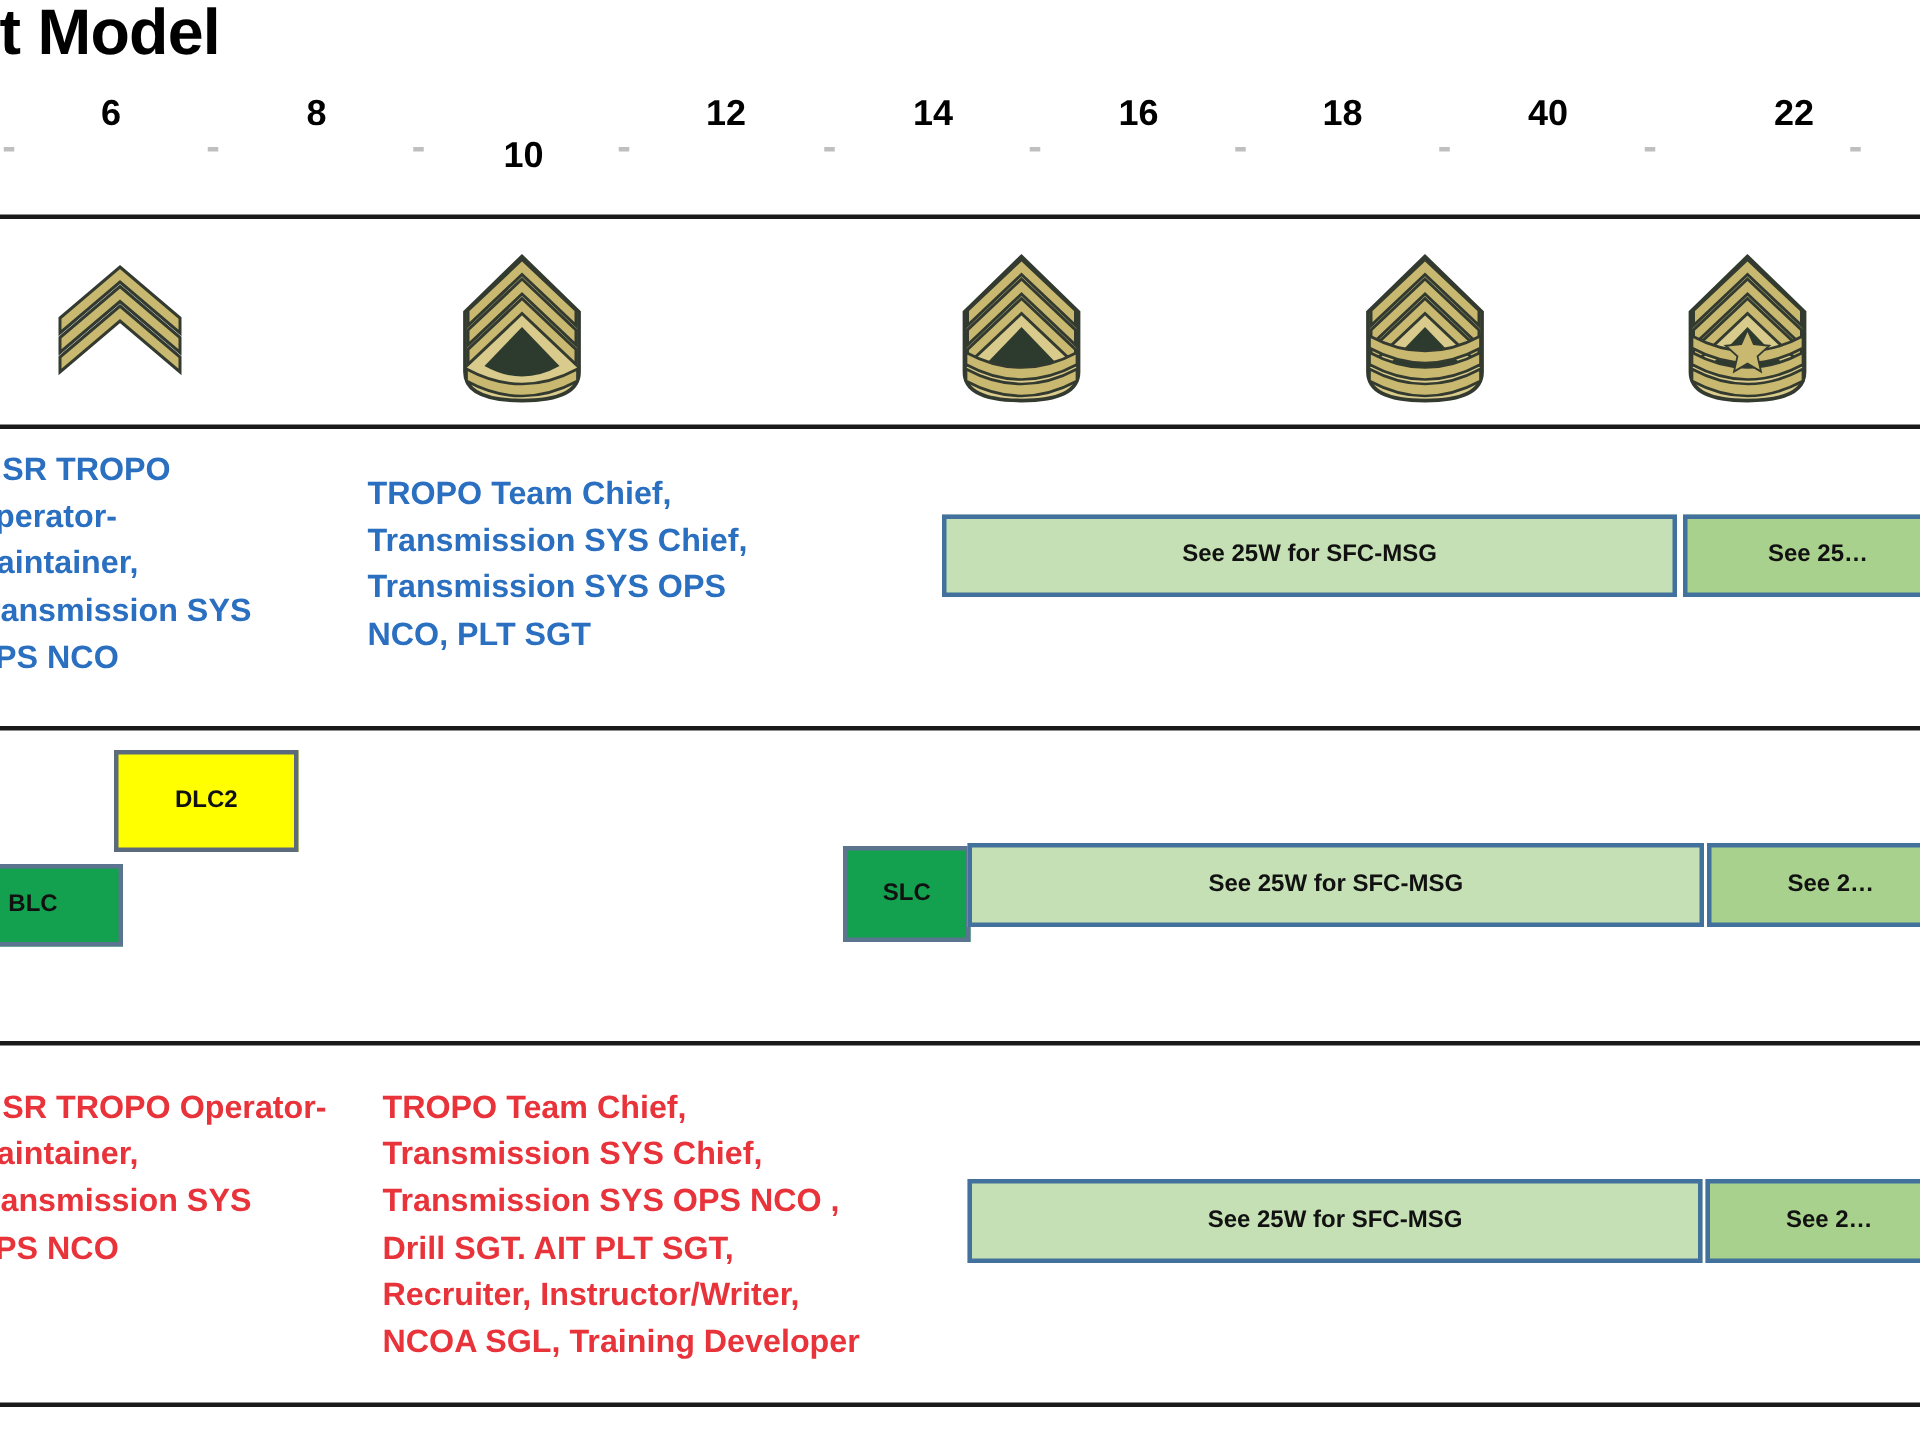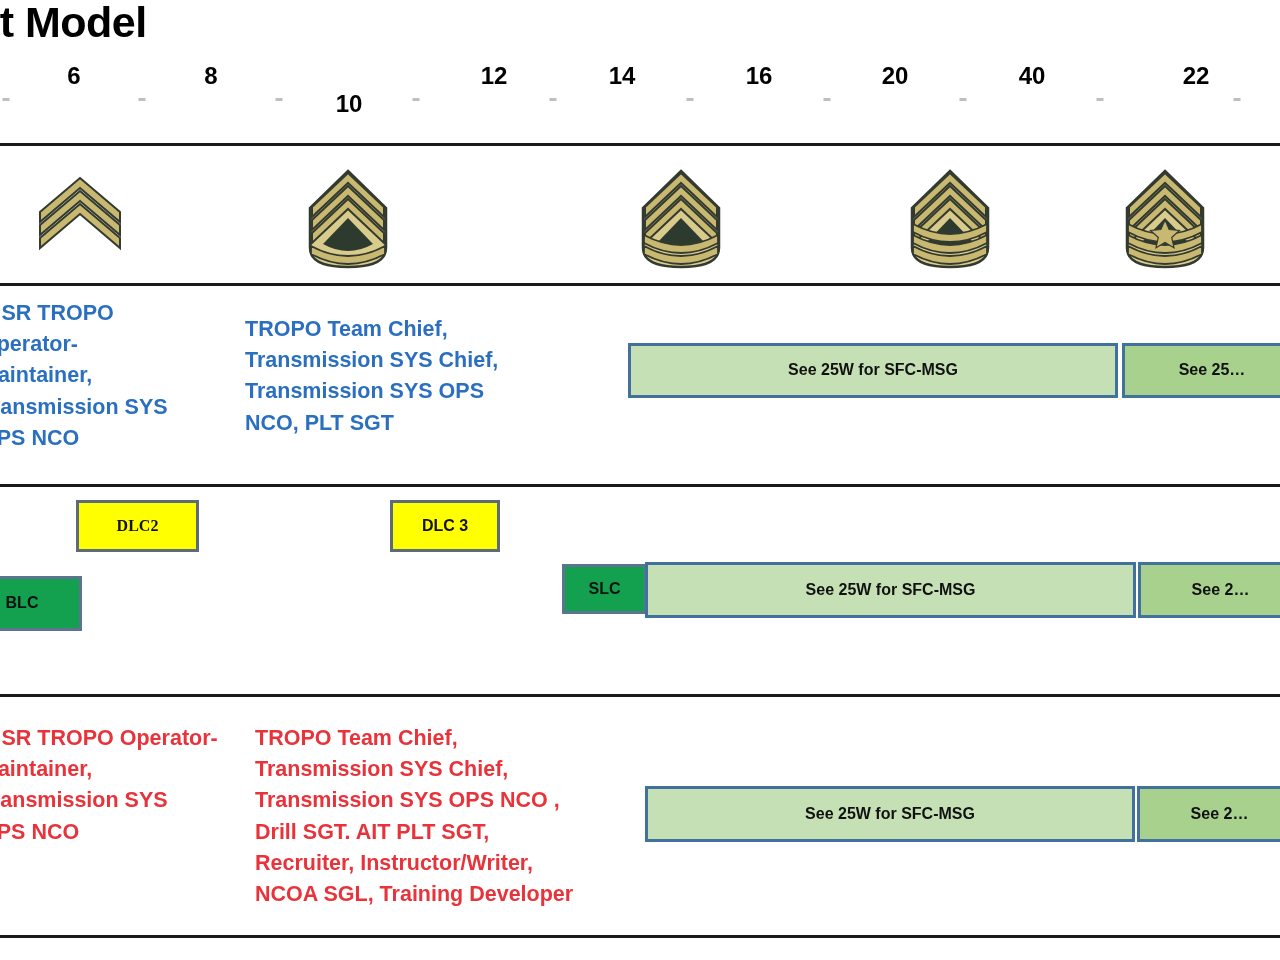--- a/index.html
+++ b/index.html
@@ -91,24 +91,24 @@
 <body>
 
 <div class="stage">
 
   <div class="title">…ent Model</div>
 
   <div class="axis">
       <div class="axis-label" style="left: 74px;">6</div>
       <div class="axis-label" style="left: 211px;">8</div>
       <div class="axis-label" style="left: 349px; margin-top: 28px;">10</div>
-      <div class="axis-label" style="left: 494px;">12</div>
+      <div class="axis-label" style="left: 484px;">12</div>
       <div class="axis-label" style="left: 622px;">14</div>
       <div class="axis-label" style="left: 759px; text-align: center;">16</div>
-      <div class="axis-label" style="left: 895px;">20</div>
+      <div class="axis-label" style="left: 895px;">18</div>
       <div class="axis-label" style="left: 1032px;">40</div>
       <div class="axis-label" style="left: 1196px;">22</div>
       <div class="axis-tick" style="left: 6px;"></div>
       <div class="axis-tick" style="left: 142px;"></div>
       <div class="axis-tick" style="left: 279px;"></div>
       <div class="axis-tick" style="left: 416px;"></div>
       <div class="axis-tick" style="left: 553px;"></div>
       <div class="axis-tick" style="left: 690px;"></div>
       <div class="axis-tick" style="left: 827px;"></div>
       <div class="axis-tick" style="left: 963px;"></div>
@@ -178,30 +178,27 @@
     <div class="textblock blue" style="left: 245px; top: 314px; width: 275px;">TROPO Team Chief,
 Transmission SYS Chief,
 Transmission SYS OPS
 NCO, PLT SGT</div>
     <div class="box lightgreen" style="left: 628px; top: 343px; width: 490px; height: 55px;">
       <span class="lbl">See 25W for SFC-MSG</span>
     </div>
     <div class="box medgreen" style="left: 1122px; top: 343px; width: 180px; height: 55px;">
       <span class="lbl">See 25…</span>
     </div>
-    <div class="box yellow" style="left: 76px; top: 500px; width: 123px; height: 52px; font-family: Liberation Serif, serif;">
+    <div class="box yellow" style="left: 76px; top: 500px; width: 123px; height: 68px;">
       <span class="lbl">DLC2</span>
-    </div>
-    <div class="box yellow" style="left: 390px; top: 500px; width: 110px; height: 52px;">
-      <span class="lbl">DLC 3</span>
     </div>
     <div class="box green" style="left: -38px; top: 576px; width: 120px; height: 55px;">
       <span class="lbl">BLC</span>
     </div>
-    <div class="box green" style="left: 562px; top: 564px; width: 85px; height: 50px;">
+    <div class="box green" style="left: 562px; top: 564px; width: 85px; height: 64px;">
       <span class="lbl">SLC</span>
     </div>
     <div class="box lightgreen" style="left: 645px; top: 562px; width: 491px; height: 56px;">
       <span class="lbl">See 25W for SFC-MSG</span>
     </div>
     <div class="box medgreen" style="left: 1138px; top: 562px; width: 165px; height: 56px;">
       <span class="lbl">See 2…</span>
     </div>
     <div class="textblock red" style="left: -20px; top: 723px; width: 240px;">…SR TROPO Operator-
 Maintainer,

